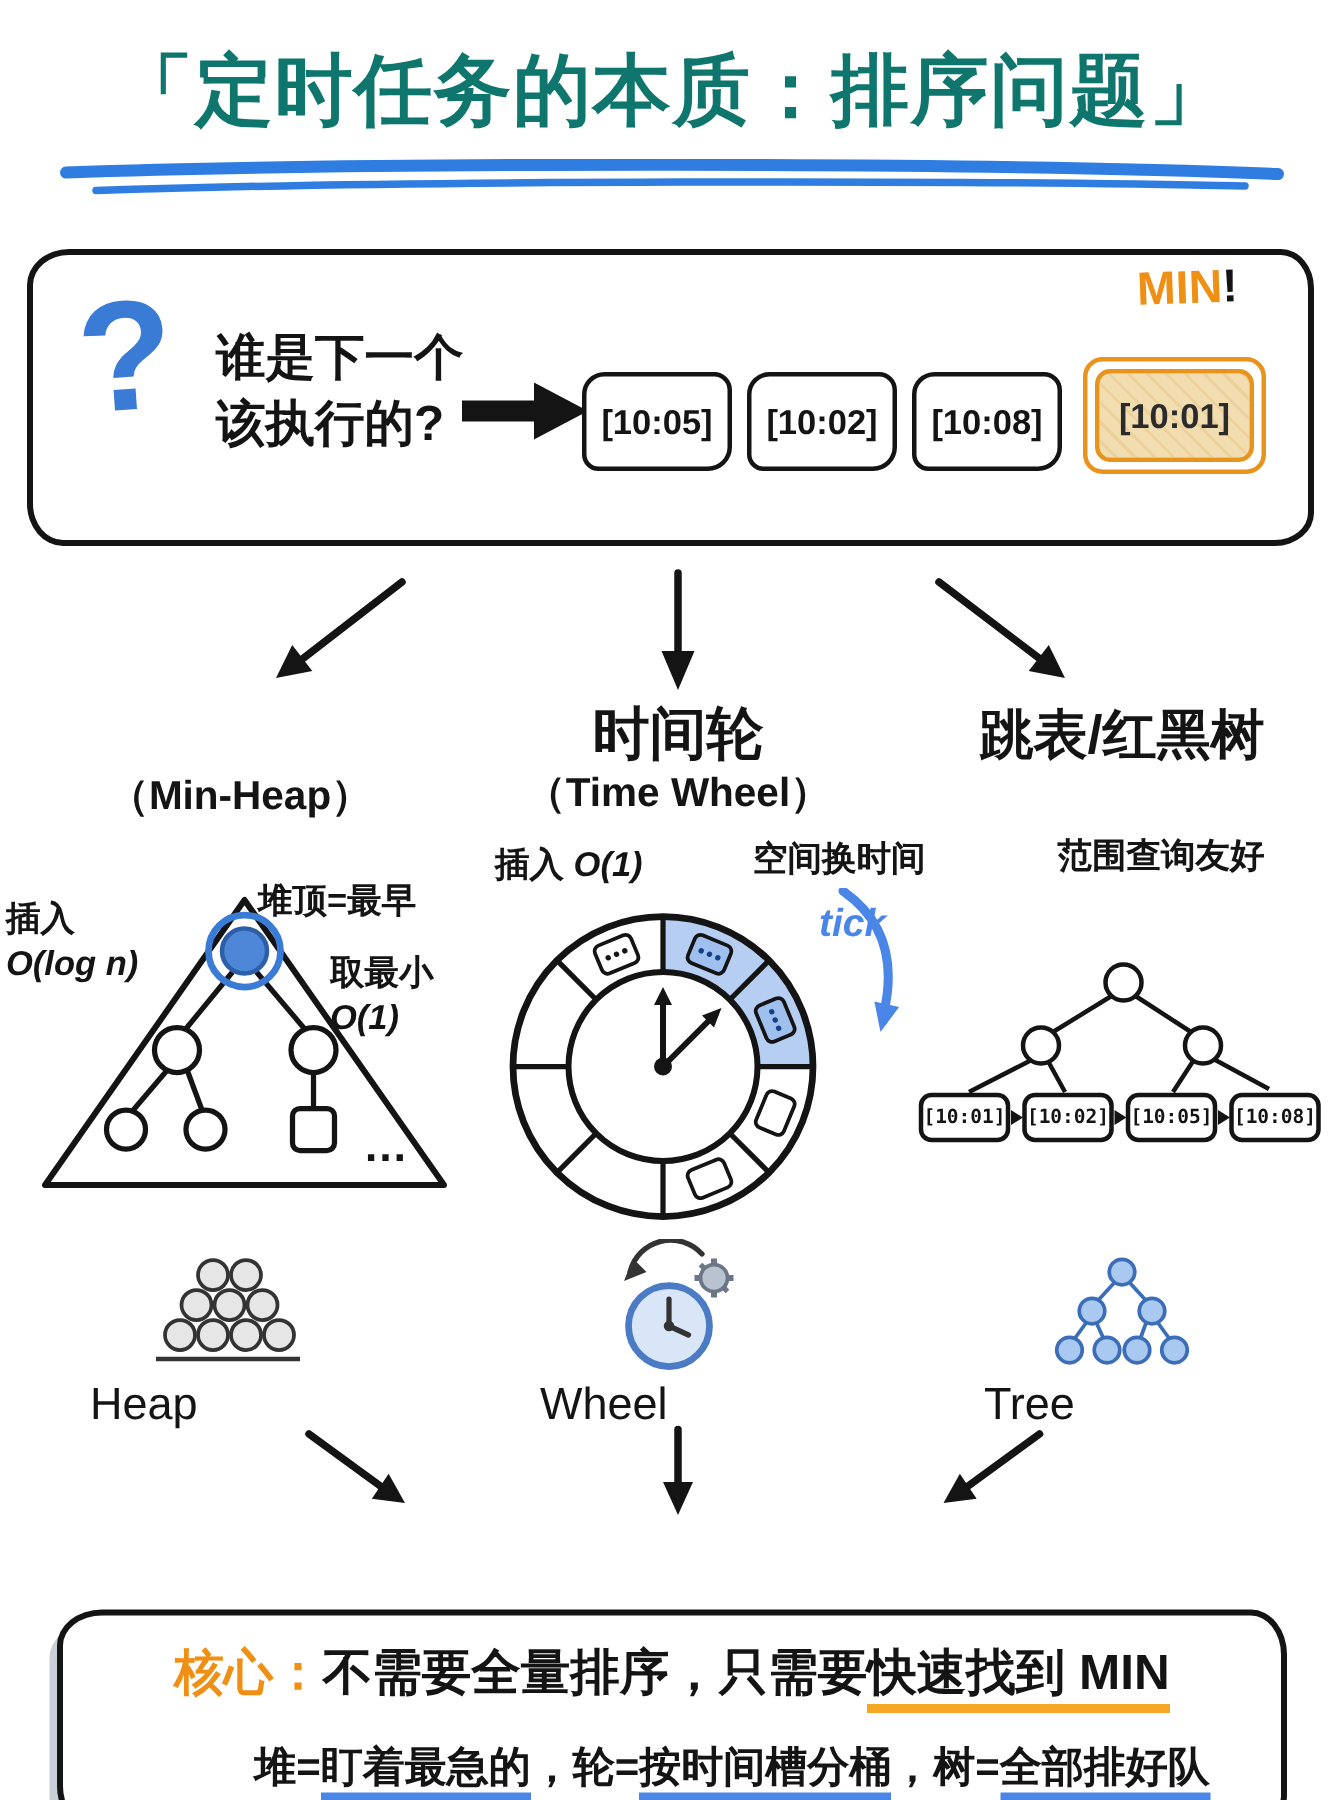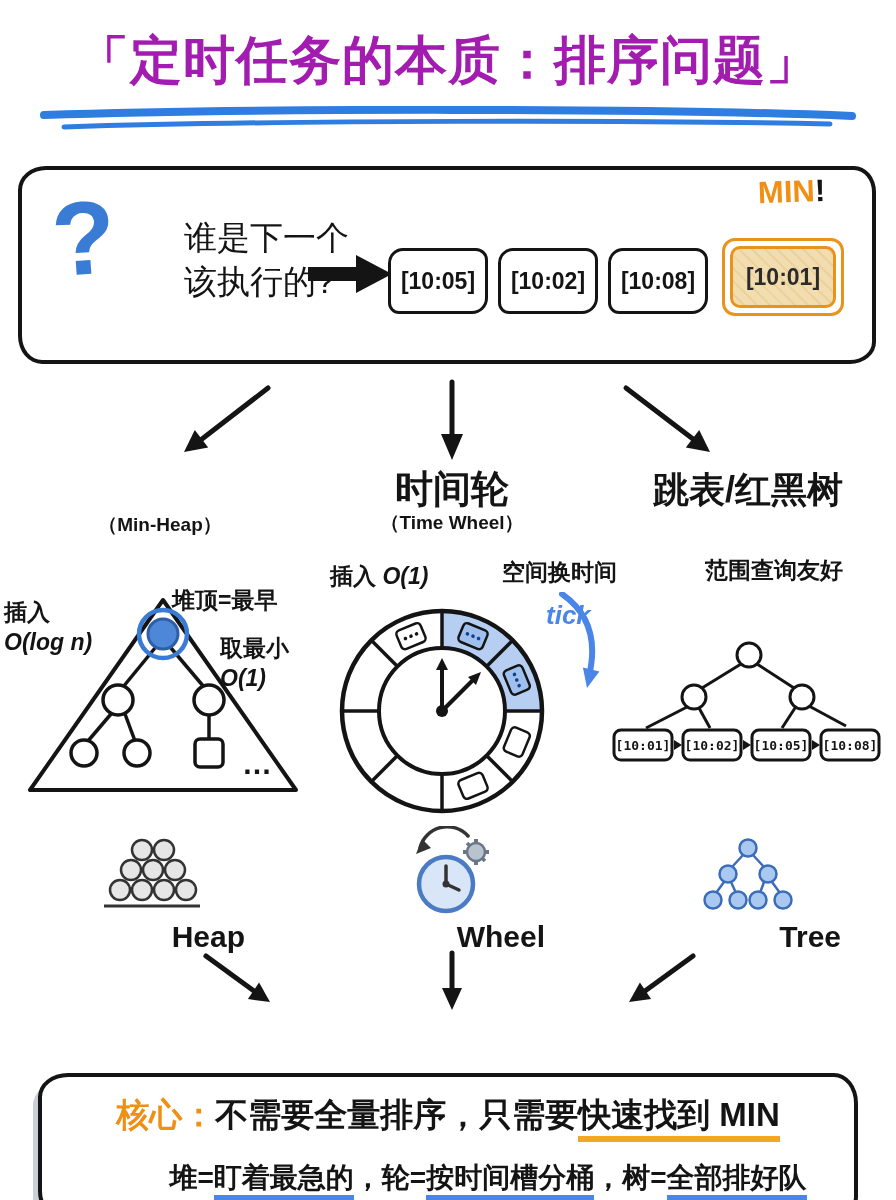--- a/index.html
+++ b/index.html
@@ -1,38 +1,38 @@
 <!DOCTYPE html>
 <html><head>
 <meta charset="utf-8">
 <style>
   html,body{margin:0;padding:0;background:#ffffff;}
   #stage{position:relative;width:896px;height:1200px;background:#fff;overflow:hidden;
     font-family:"Liberation Sans","DejaVu Sans",sans-serif;color:#141414;}
   .abs{position:absolute;}
-  .title{width:100%;text-align:center;font-size:52px;font-weight:900;letter-spacing:1px;color:#a21caf;}
+  .title{width:100%;text-align:center;font-size:52px;font-weight:900;letter-spacing:1px;color:#0f766e;}
   .hd-box{border:4px solid #141414;border-radius:28px 22px 26px 24px / 24px 26px 22px 28px;background:#fff;}
   .qmark{font-size:104px;font-weight:900;color:#3a7bd5;transform:rotate(-4deg);line-height:1;}
-  .q-text{font-size:33px;font-weight:400;line-height:1.32;margin-left:40px;}
+  .q-text{font-size:33px;font-weight:700;line-height:1.32;}
   .task{width:94px;height:60px;border:3px solid #141414;border-radius:15px 12px 16px 11px;
     display:flex;align-items:center;justify-content:center;font-size:23px;font-weight:700;background:#fff;}
   .min-outer{border:3px solid #e8931c;border-radius:13px;padding:5px;background:#fff;}
   .min-inner{width:100px;height:56px;border:3px solid #e8931c;border-radius:10px;
     display:flex;align-items:center;justify-content:center;font-size:23px;font-weight:800;color:#2b2b2b;
     background:repeating-linear-gradient(45deg,#f2ddb0 0 7px,#ecd29a 7px 9px);}
   .min-label{font-size:31px;font-weight:900;color:#ef8f14;transform:rotate(-2deg);}
   .min-label .bang{color:#141414;}
   .col-title{text-align:center;font-size:38px;font-weight:900;}
   .col-title.small{font-size:36px;}
-  .col-sub{text-align:center;font-size:19px;font-weight:800;}
+  .col-sub{text-align:center;font-size:27px;font-weight:800;}
   .note{font-size:23px;font-weight:900;line-height:1.3;}
   .note.center{text-align:center;}
   .it{font-style:italic;font-weight:800;}
   .tick-label{font-size:26px;font-weight:800;color:#4a86e8;font-style:italic;}
-  .icon-label{text-align:right;font-size:30px;font-weight:700;width:185px;}
+  .icon-label{text-align:left;font-size:30px;font-weight:400;width:185px;}
   .footer-box{border:4px solid #141414;border-radius:30px 24px 28px 22px / 24px 30px 22px 28px;
     background:#fff;box-shadow:-6px 8px 0 -1px #c9d0d8;}
   .footer-line1{width:100%;text-align:center;font-size:33px;font-weight:900;white-space:nowrap;}
   .footer-line2{width:100%;text-align:center;font-size:28px;font-weight:900;white-space:nowrap;}
   .core{color:#ef8f14;}
   .u-orange{border-bottom:6px solid #f5a623;padding-bottom:3px;}
   .u-blue{border-bottom:5px solid #4a86e8;padding-bottom:2px;}
   svg{display:block;}
   .node-text{font-family:"DejaVu Sans Mono","Liberation Mono",monospace;font-size:13px;font-weight:700;fill:#141414;}
   .ellipsis-text{font-size:30px;font-weight:900;fill:#141414;}

